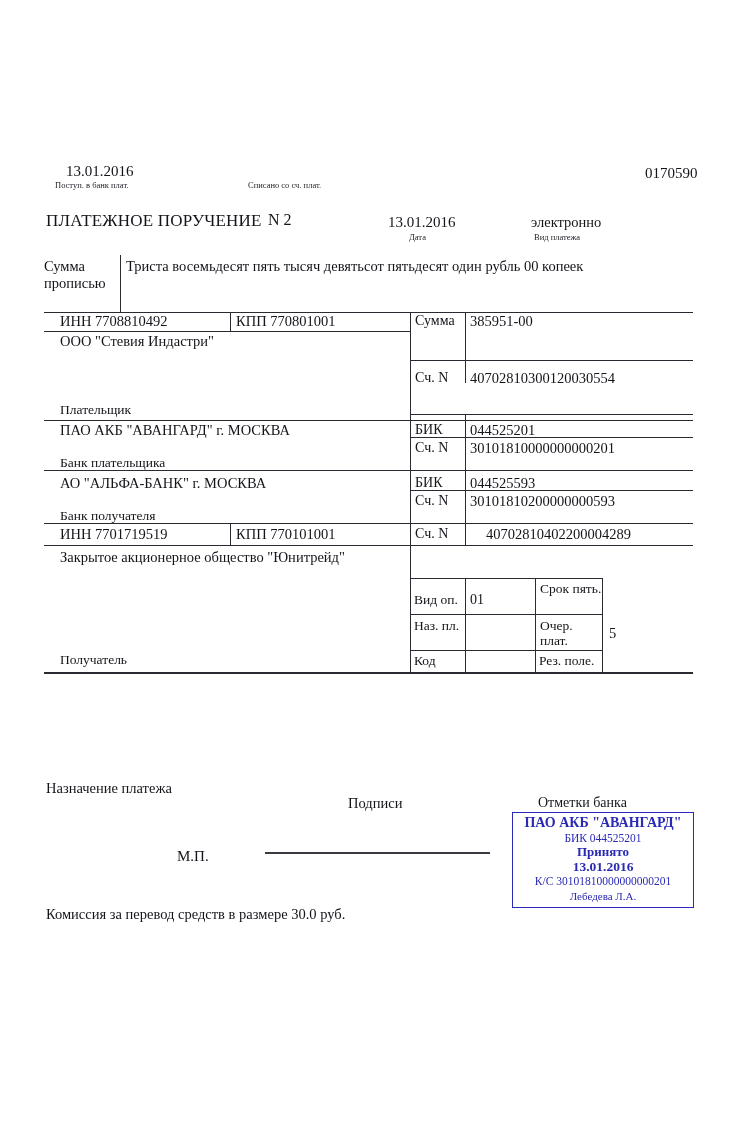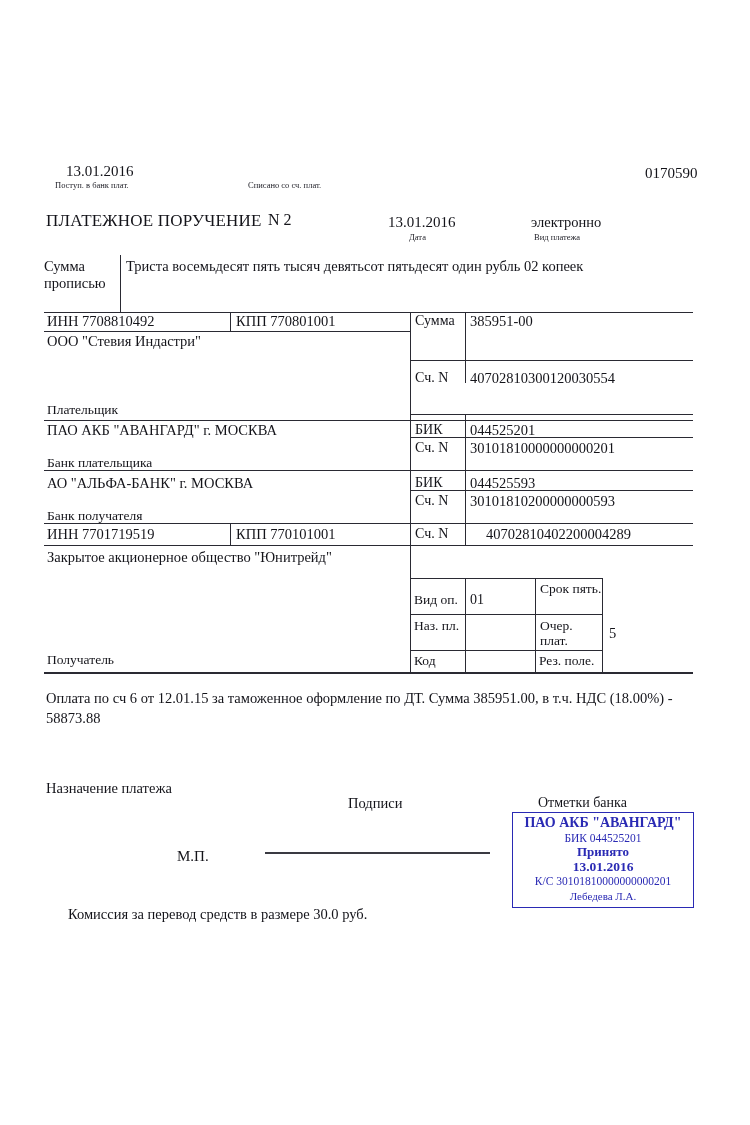--- a/index.html
+++ b/index.html
@@ -63,21 +63,21 @@
 
   #lbl-sum  { top:313px; }  #val-sum  { top:313px; }
   #lbl-acc1 { top:370px; }  #val-acc1 { top:370px; }
   #lbl-bik1 { top:422px; }  #val-bik1 { top:422px; }
   #lbl-ca1  { top:440px; }  #val-ca1  { top:440px; }
   #lbl-bik2 { top:475px; }  #val-bik2 { top:475px; }
   #lbl-ca2  { top:493px; }  #val-ca2  { top:493px; }
   #lbl-acc2 { top:526px; }  #val-acc2 { top:526px;margin-left:16px; }
 
   
-  .ltext { position:absolute; left:47px; font-size:14.5px; }
+  .ltext { position:absolute; left:60px; font-size:14.5px; }
   #t-inn1   { top:313px; }
   #t-kpp1   { left:236px; top:313px; font-size:14.5px; position:absolute; }
   #t-org1   { top:333px; }
   #t-payer  { top:402px; font-size:13.5px; }
   #t-bank1  { top:422px; }
   #t-bankp  { top:455px; font-size:13.5px; }
   #t-bank2  { top:475px; }
   #t-bankr  { top:508px; font-size:13.5px; }
   #t-inn2   { top:526px; }
   #t-kpp2   { left:236px; top:526px; font-size:14.5px; position:absolute; }
@@ -105,21 +105,21 @@
   #og-ocher-v { left:609px; top:626px; font-size:14.5px; }
 
   
   #purpose { left:46px; top:688px; width:640px; font-size:14.5px; line-height:20px; }
   #purpose-lbl { left:46px; top:780px; font-size:14.5px; }
 
   #sig-lbl { left:348px; top:795px; font-size:14.5px; }
   #mp      { left:177px; top:848px; font-size:15px; }
   #sig-line{ left:265px; top:852px; width:225px; height:1.6px; background:#3a3a42; }
 
-  #commission { left:46px; top:905px; width:300px; font-size:14.5px; line-height:19px;margin-left:22px; }
+  #commission { left:46px; top:905px; width:300px; font-size:14.5px; line-height:19px; }
 
   
   #stamp-lbl { left:538px; top:795px; font-size:14px; }
   #stamp {
     position:absolute; left:512px; top:812px; width:182px; height:96px;
     border:1.5px solid #2a2ab4;
     text-align:center;
     color:#2a2ab4;
     font-family:"Liberation Serif", serif;
     padding-top:3px;
@@ -148,21 +148,21 @@
   <div class="abs" id="doc-date">13.01.2016</div>
   <div class="abs small" id="doc-date-lbl">Дата</div>
   <div class="abs" id="pay-kind">электронно</div>
   <div class="abs small" id="pay-kind-lbl">Вид платежа</div>
 
   <div class="abs" id="sum-words-lbl">
     <div>Сумма</div>
     <div>прописью</div>
   </div>
   <div class="vline" id="vl-sumwords"></div>
-  <div class="abs" id="sum-words-val">Триста восемьдесят пять тысяч девятьсот пятьдесят один рубль 02 копеек</div>
+  <div class="abs" id="sum-words-val">Триста восемьдесят пять тысяч девятьсот пятьдесят один рубль 00 копеек</div>
 
   <div class="hline" id="hl-top"></div>
   <div class="hline" id="hl-innrow"></div>
   <div class="vline" id="vl-kpp-top"></div>
   <div class="hline" id="hl-payer"></div>
   <div class="hline" id="hl-bank1"></div>
   <div class="hline" id="hl-bank2"></div>
   <div class="hline" id="hl-inn2"></div>
   <div class="hline" id="hl-bottom"></div>
   <div class="vline" id="vl-kpp-bot"></div>
@@ -220,21 +220,20 @@
 
   <div class="og-l" id="og-vidop">Вид оп.</div>
   <div class="og-l" id="og-vidop-v">01</div>
   <div class="og-l" id="og-naz">Наз. пл.</div>
   <div class="og-l" id="og-kod">Код</div>
   <div class="og-l" id="og-srok">Срок пять.</div>
   <div class="og-l" id="og-ocher">Очер. плат.</div>
   <div class="og-l" id="og-ocher-v">5</div>
   <div class="og-l" id="og-rez">Рез. поле.</div>
 
-  <div class="abs" id="purpose">Оплата по сч 6 от 12.01.15 за таможенное оформление по ДТ. Сумма 385951.00, в т.ч. НДС (18.00%) - 58873.88</div>
   <div class="abs" id="purpose-lbl">Назначение платежа</div>
 
   <div class="abs" id="sig-lbl">Подписи</div>
   <div class="abs" id="mp">М.П.</div>
   <div class="abs" id="sig-line"></div>
   <div class="abs" id="commission">Комиссия за перевод средств в размере 30.0 руб.</div>
 
   <div class="abs" id="stamp-lbl">Отметки банка</div>
   <div id="stamp">
     <div class="s-b" id="s-bank">ПАО АКБ "АВАНГАРД"</div>

